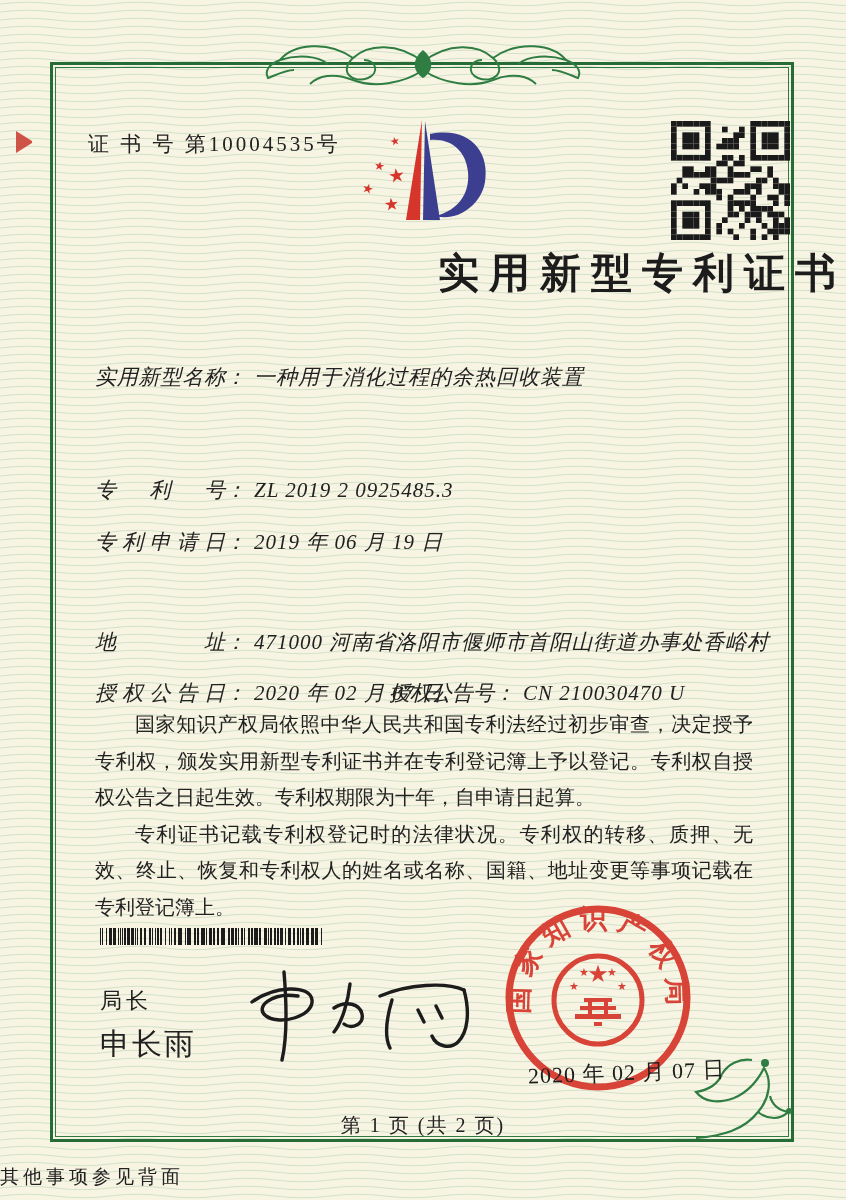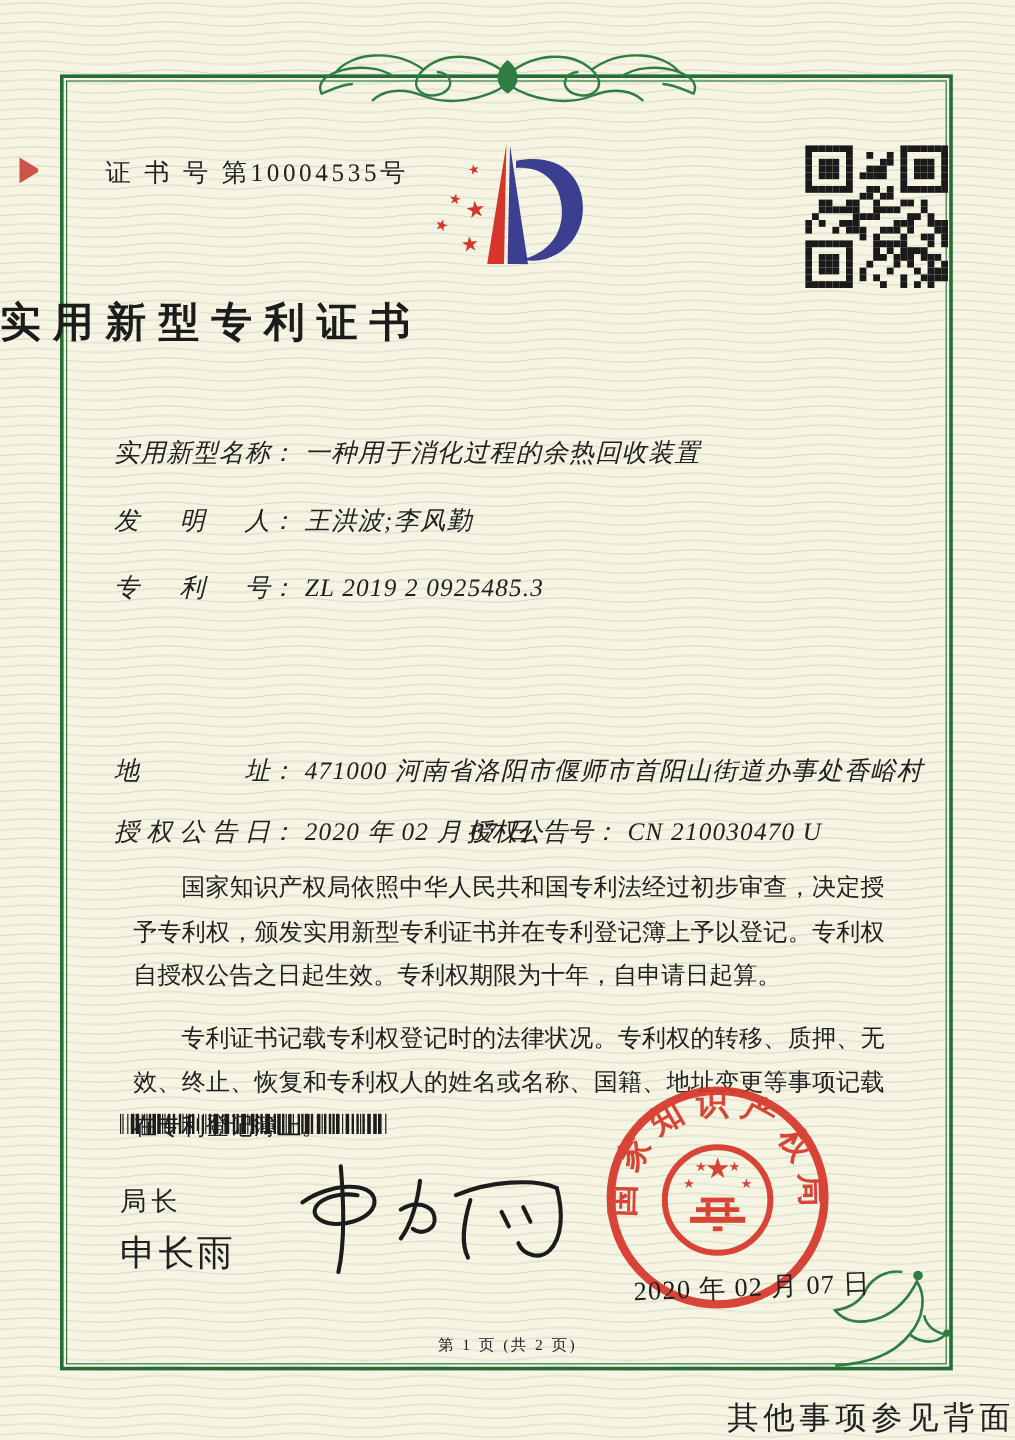--- a/index.html
+++ b/index.html
@@ -19,48 +19,48 @@
   .corner-flourish { position:absolute; left:686px; top:1038px; }
   .red-mark { position:absolute; left:16px; top:131px; width:16px; height:22px;
               background:#c8372d; clip-path:polygon(0 0,100% 45%,100% 55%,0 100%); opacity:.85; }
   
   .cert-no { position:absolute; left:88px; top:130px; font-size:21px; letter-spacing:3px; }
   .logo { position:absolute; left:338px; top:108px; width:184px; height:130px; }
   .logo svg { position:absolute; left:0; top:0; }
   .logo .star { position:absolute; color:#d5352b; line-height:1;
                 font-family:"DejaVu Sans",sans-serif; }
   .qr { position:absolute; left:671px; top:121px; width:119px; height:119px; }
-  .title { position:absolute; left:0; top:246px; width:100%; text-align:left;
-           font-size:34px; font-weight:bold; letter-spacing:10px; color:#1c1c1c; }
+  .title { position:absolute; left:0; top:246px; width:100%; text-align:right;
+           font-size:41px; font-weight:bold; letter-spacing:10px; color:#1c1c1c; }
   
   .frow { position:absolute; left:95px; width:680px; font-size:21px; white-space:nowrap;font-style:italic; }
   .fr1{top:363px} .fr2{top:420px} .fr3{top:476px} .fr4{top:528px}
   .fr5{top:578px} .fr6{top:628px} .fr7{top:679px}
   .flabel { display:inline-block; width:130px; text-align:justify; text-align-last:justify;
             vertical-align:top; }
   .fcolon { display:inline-block; }
   .fvalue { display:inline-block; margin-left:8px; letter-spacing:1px; }
   .grant-no-block { position:absolute; left:294px; top:0; white-space:nowrap; }
   .fr7 { line-height:28px; }
   
   .paras { position:absolute; left:95px; top:706px; width:658px; font-size:20px;
            line-height:36.5px; text-align:justify; }
-  .paras p { text-indent:2em; margin:16px; }
+  .paras p { text-indent:2em; margin:0; }
   
   .barcode { position:absolute; left:100px; top:928px; }
   .director-title { position:absolute; left:100px; top:986px; font-size:22px; letter-spacing:4px; }
   .director-name  { position:absolute; left:100px; top:1024px; font-size:30px; letter-spacing:2px; }
   .signature { position:absolute; left:222px; top:966px; }
   .seal { position:absolute; left:498px; top:898px; }
   .seal-date { position:absolute; left:528px; top:1058px; font-size:22px; letter-spacing:1px;
                transform:rotate(-2deg); color:#1c1c1c; }
   .page-indicator { position:absolute; left:0; top:1112px; width:100%; text-align:center;
-                    font-size:13px; letter-spacing:2px; }
-  .back-note { position:absolute; left:0; top:1164px; width:100%; text-align:right;
-               font-size:26px; letter-spacing:4px; }
+                    font-size:20px; letter-spacing:2px; }
+  .back-note { position:absolute; left:0; top:1164px; width:100%; text-align:left;
+               font-size:19px; letter-spacing:4px; }
 </style>
 </head>
 <body>
 
 <div class="page">
 
   <svg class="waves" width="846" height="1200">
     <defs>
       <pattern id="wv" width="110" height="8" patternUnits="userSpaceOnUse">
         <path d="M0 4 Q 27.5 0.5, 55 4 T 110 4" fill="none" stroke="#a9cdaa" stroke-width="1"></path>
@@ -338,25 +338,25 @@
         <rect x="16" y="20" width="1" height="1"></rect>
         <rect x="18" y="20" width="1" height="1"></rect>
       </g>
     </svg>
 
   <div class="title">实用新型专利证书</div>
 
   <div class="frow fr1">
     <span class="flabel">实用新型名称</span><span class="fcolon">：</span><span class="fvalue">一种用于消化过程的余热回收装置</span>
   </div>
-  <div class="frow fr2">
-    <span class="flabel">发明人</span><span class="fcolon">：</span><span class="fvalue">王洪波;李风勤</span>
-  </div>
   <div class="frow fr3">
     <span class="flabel">专利号</span><span class="fcolon">：</span><span class="fvalue">ZL 2019 2 0925485.3</span>
+  </div>
+  <div class="frow fr4">
+    <span class="flabel">专利申请日</span><span class="fcolon">：</span><span class="fvalue">2019 年 06 月 19 日</span>
   </div>
   <div class="frow fr6">
     <span class="flabel">地址</span><span class="fcolon">：</span><span class="fvalue">471000 河南省洛阳市偃师市首阳山街道办事处香峪村</span>
   </div>
   <div class="frow fr7">
     <span class="flabel">授权公告日</span><span class="fcolon">：</span><span class="fvalue">2020 年 02 月 07 日</span>
     <span class="grant-no-block">
       <span>授权公告号</span><span>：</span><span class="fvalue">CN 210030470 U</span>
     </span>
   </div>

